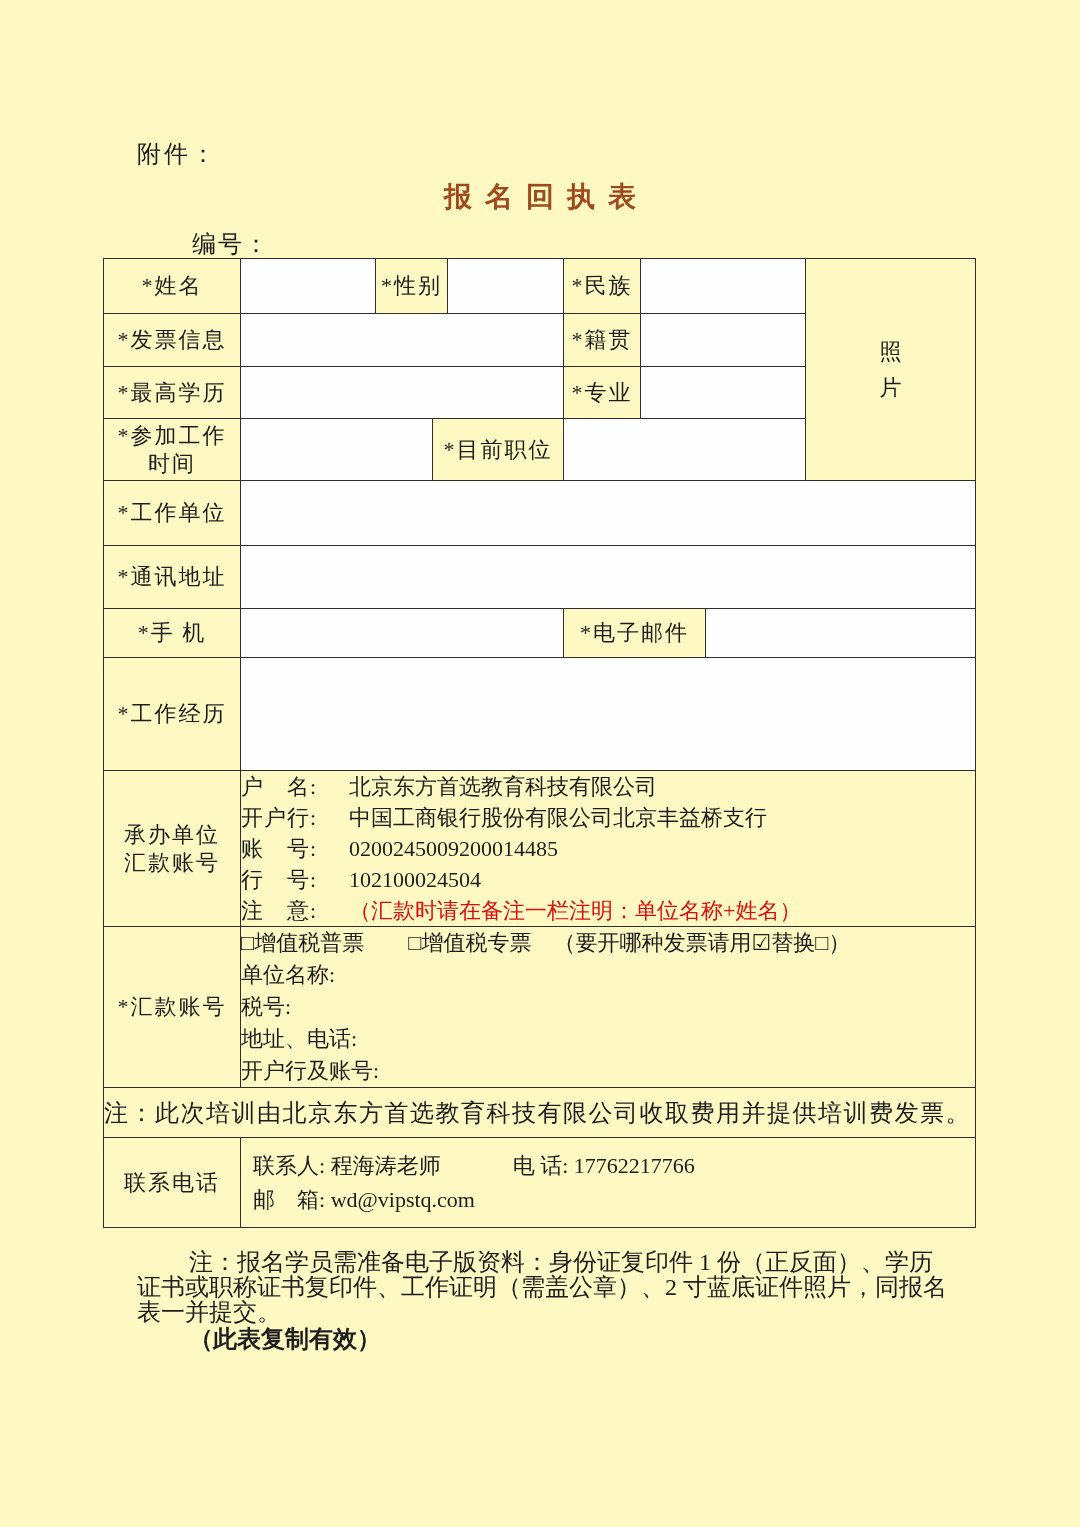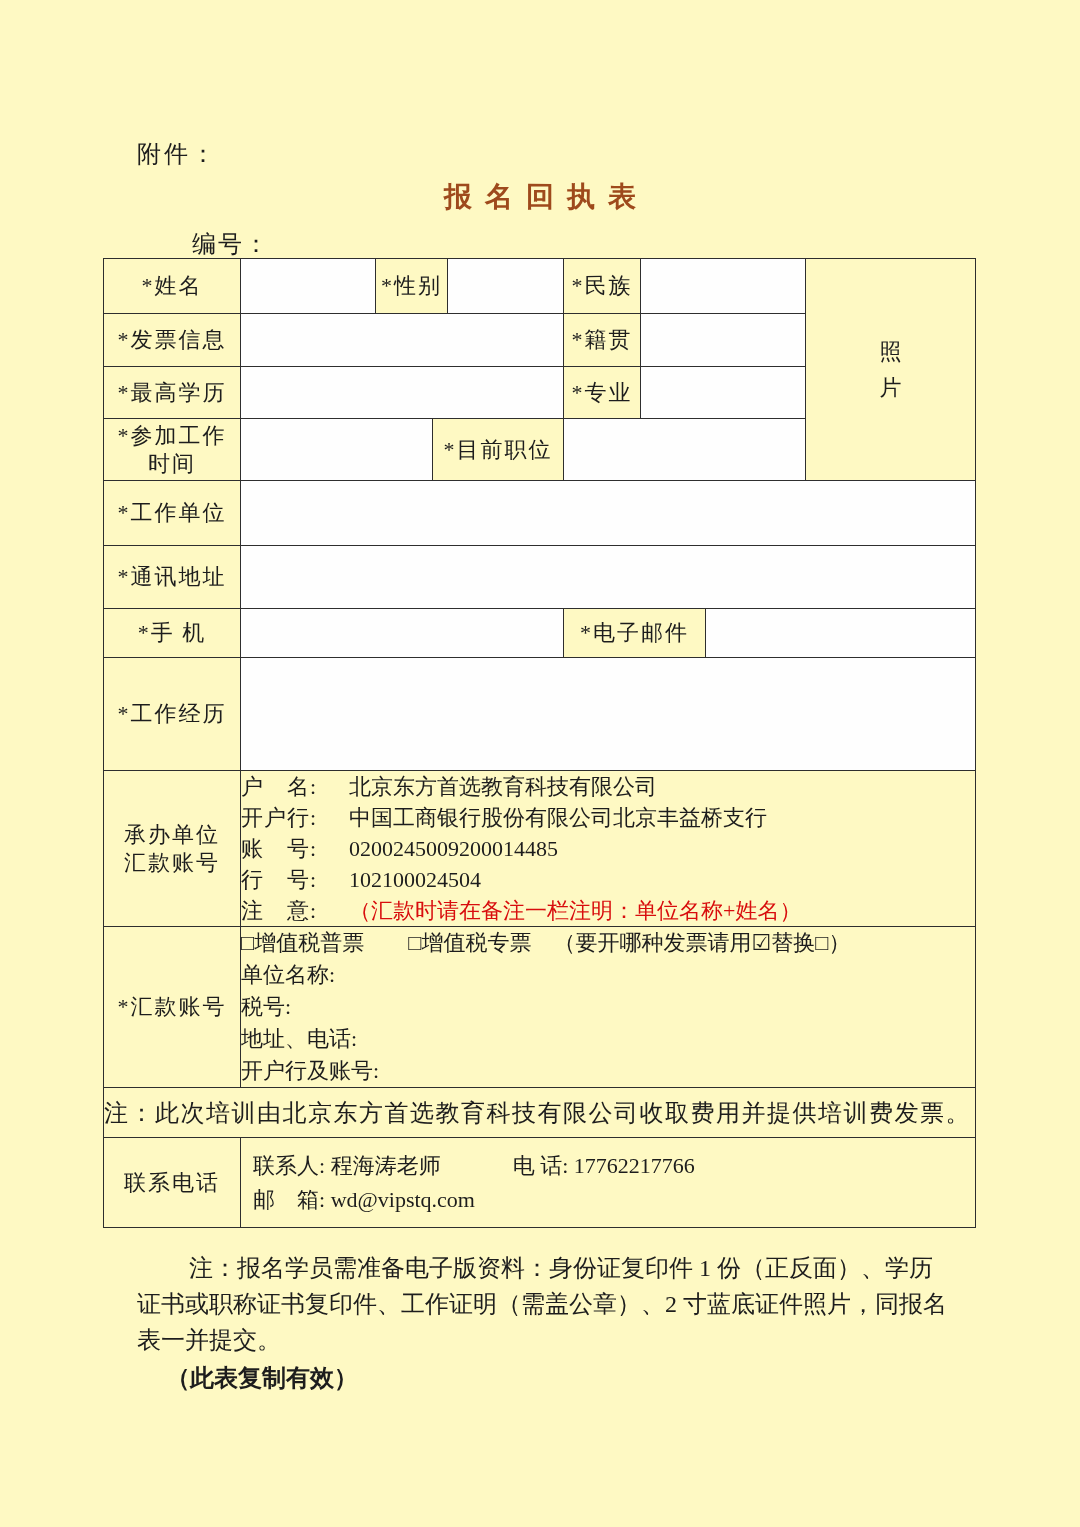--- a/index.html
+++ b/index.html
@@ -48,24 +48,24 @@
   .inv-line { line-height: 32px; white-space: nowrap; }
   .fee-cell {
     font-weight: normal; font-size: 24px;
     padding: 4px 4px 4px 7px; letter-spacing: 1.5px;
     white-space: nowrap; vertical-align: middle;
   }
   .contact-line { line-height: 34px; white-space: nowrap; margin-left: 12px; }
   .phone-part { margin-left: 72px; }
   .footer {
     position: absolute; left: 137px; top: 1250px; width: 812px;
-    font-size: 24px; line-height: 36px;
+    font-size: 24px; line-height: 25px;
   }
   .footer p { margin: 0; text-indent: 52px; }
-  .copy-valid { font-weight: bold; margin-left: 29px; margin-top: 2px; font-size: 24px; }
+  .copy-valid { font-weight: bold; margin-left: 52px; margin-top: 2px; font-size: 24px; }
   .blank-cell { background: #fefefe; }
 </style>
 </head>
 <body>
 
 <div class="page">
 
   <div class="attachment">附件：</div>
 
   <h1 class="doc-title">报名回执表</h1>

